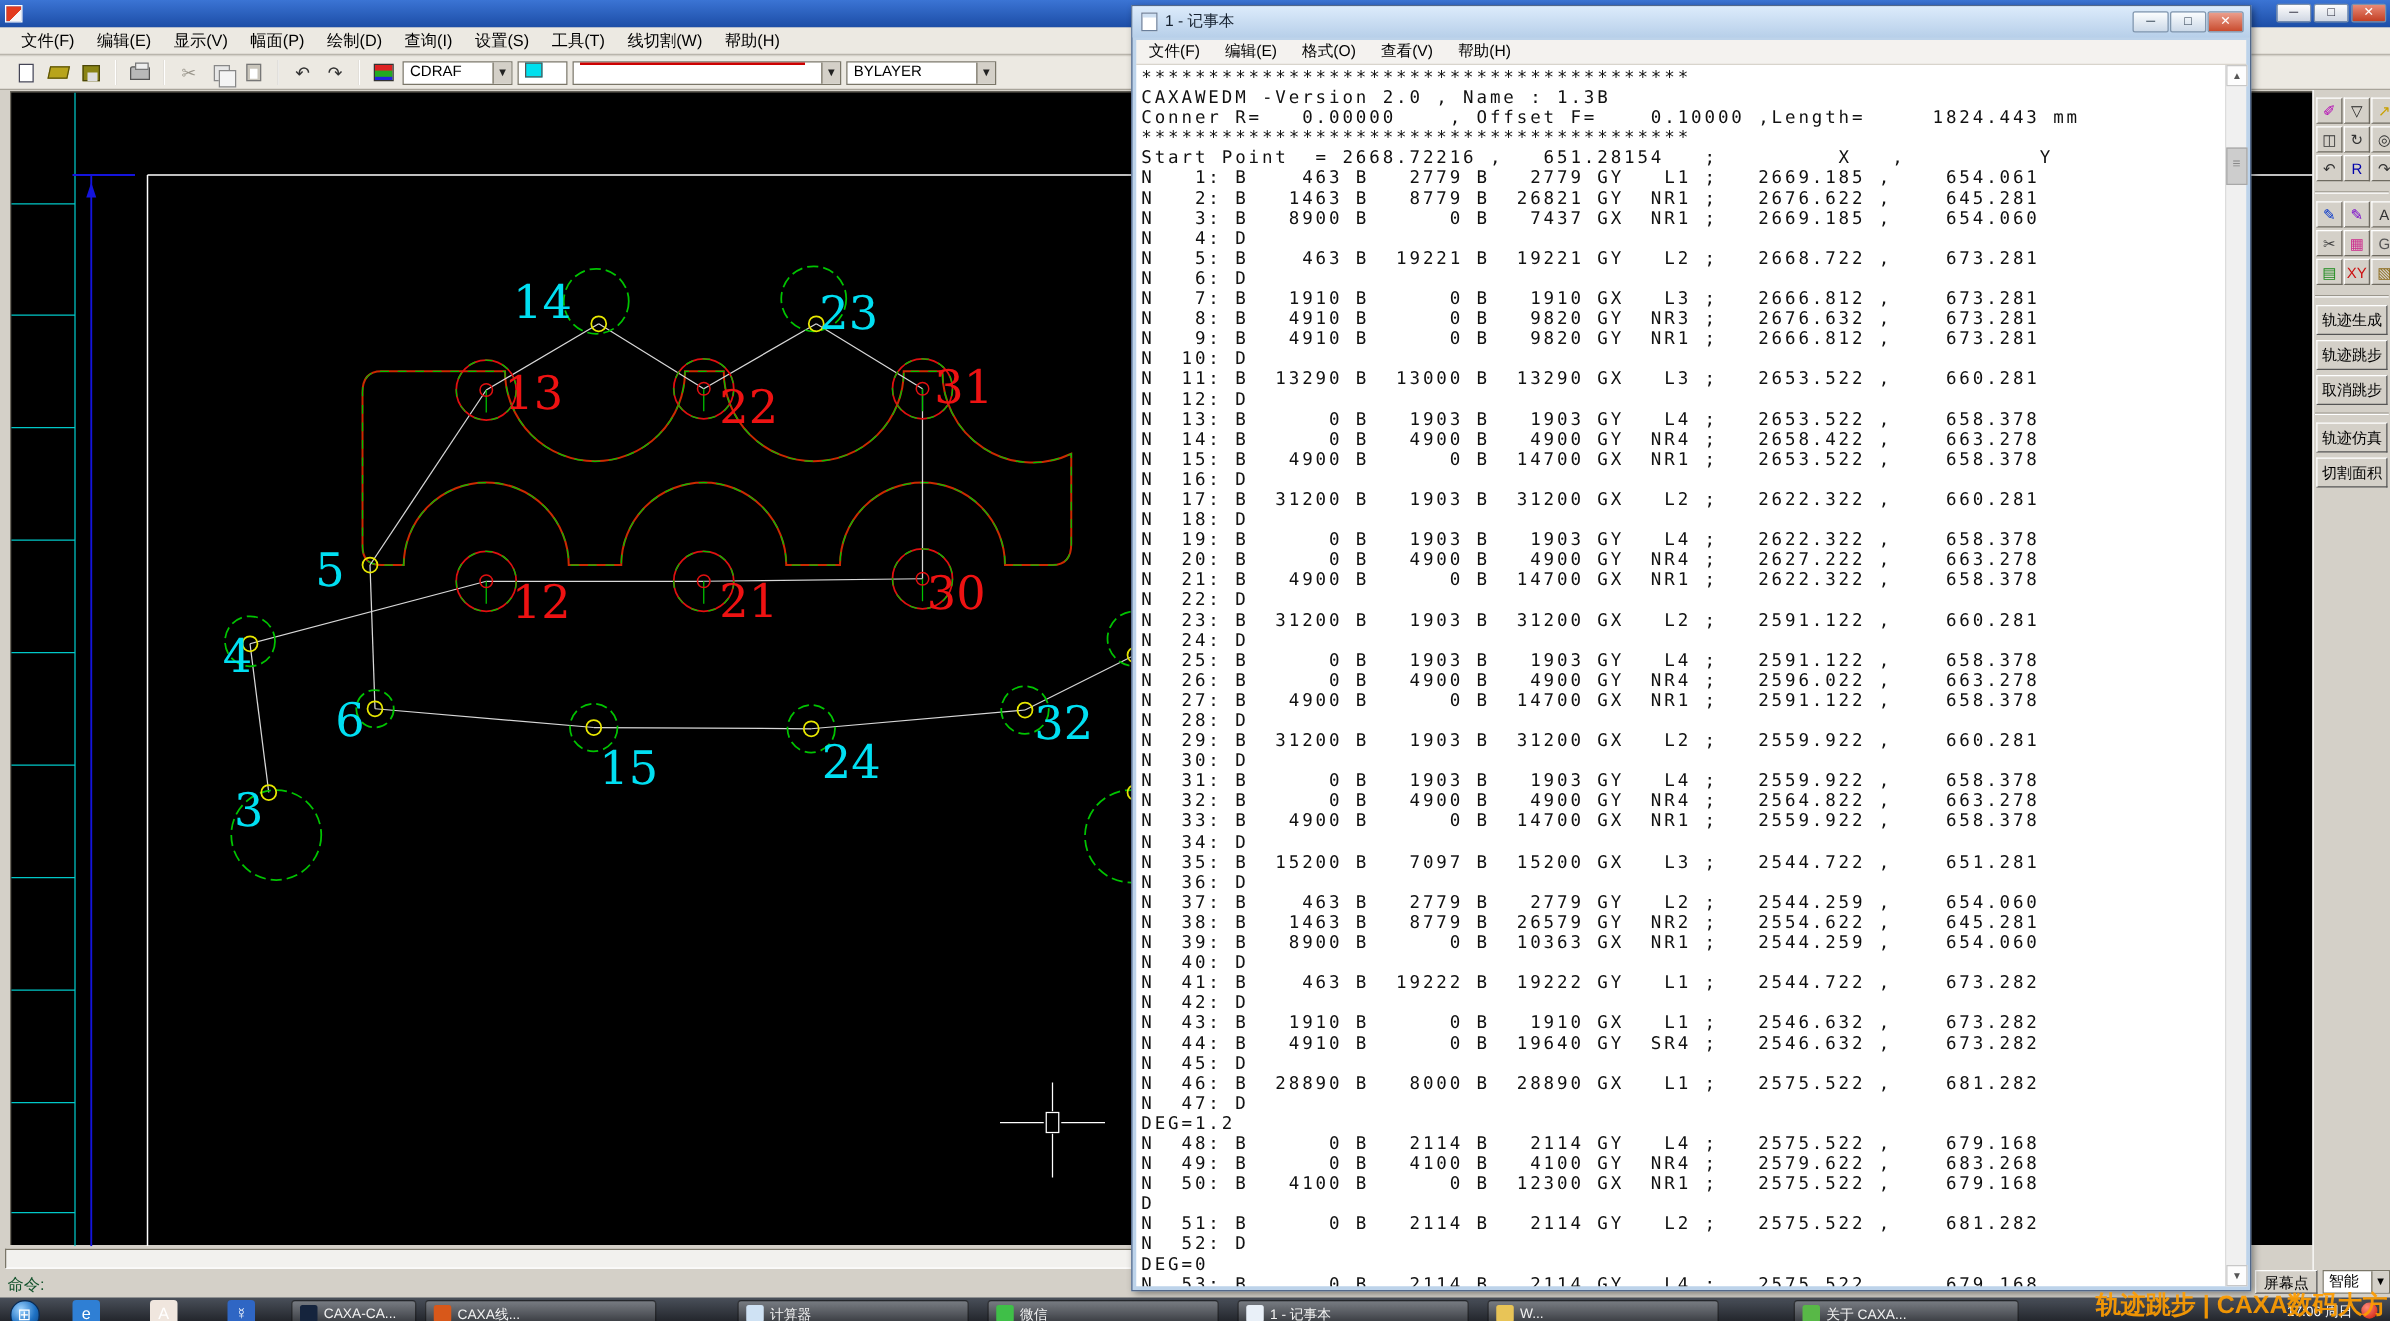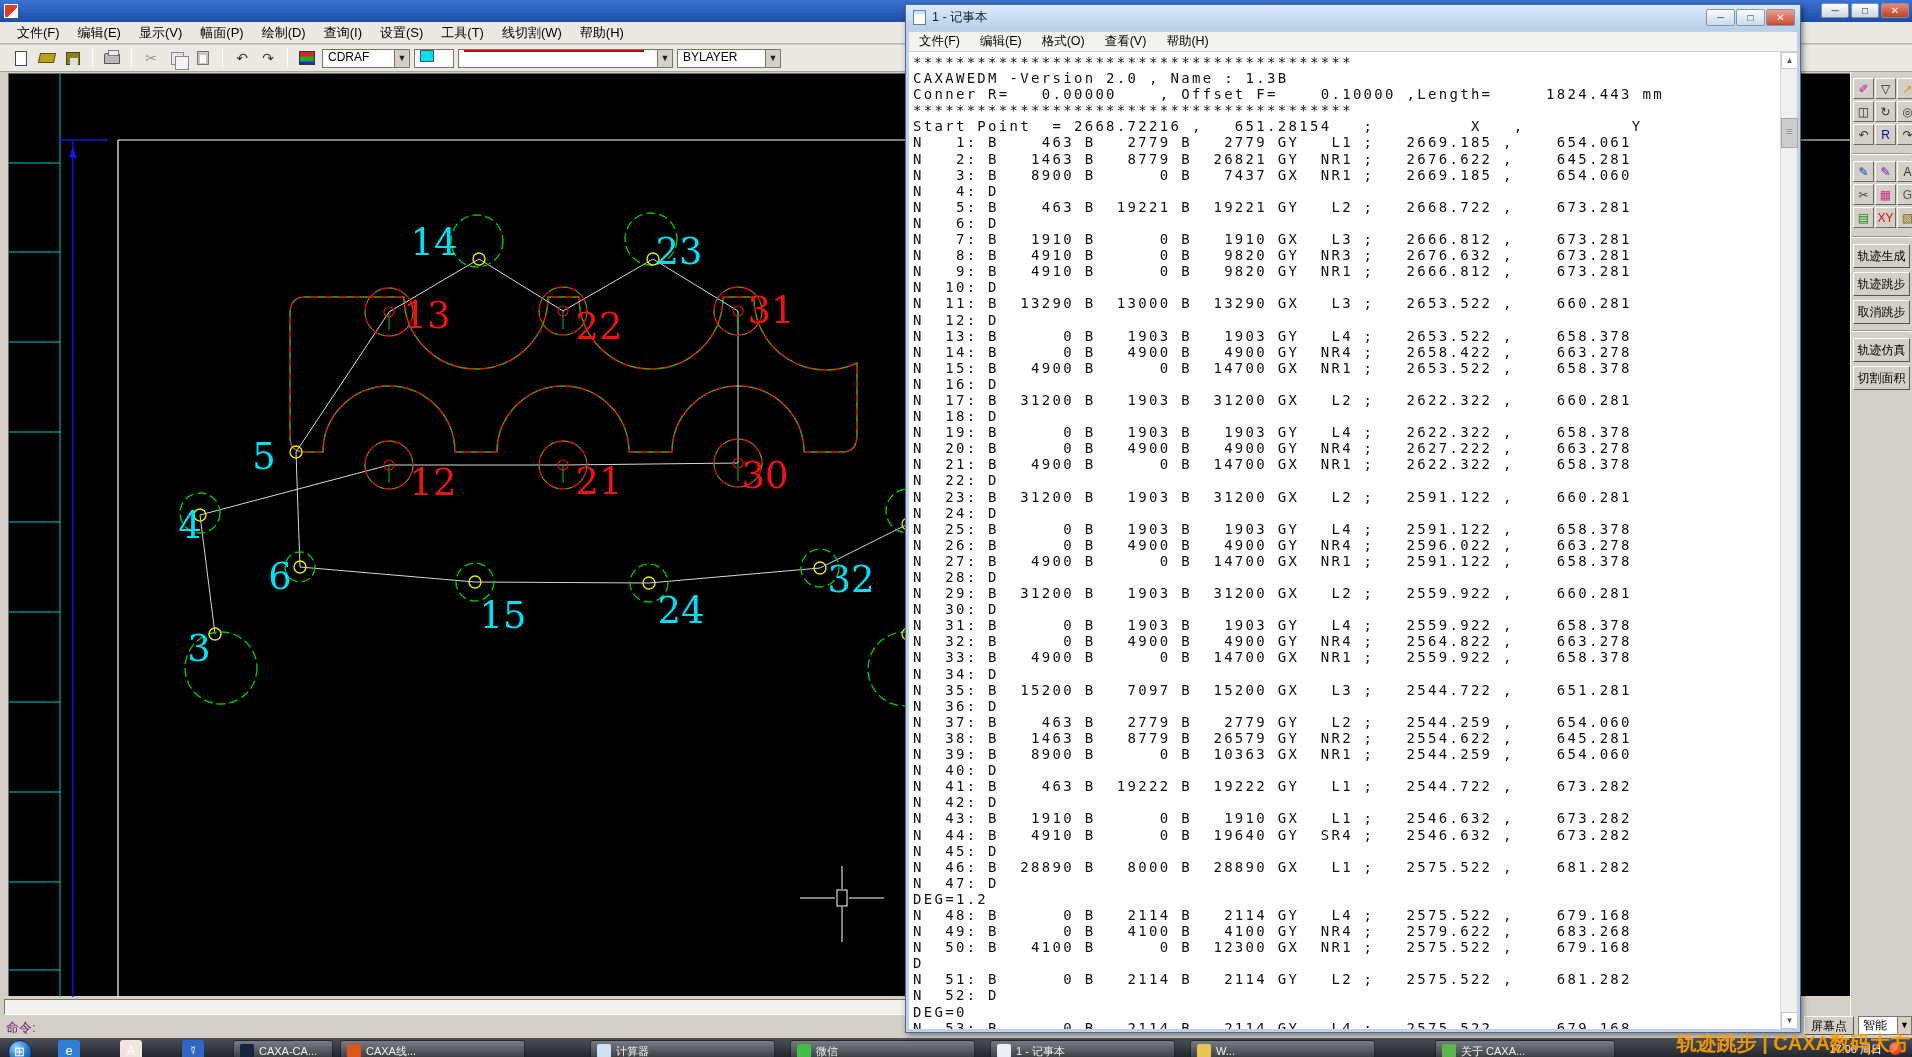--- a/index.html
+++ b/index.html
@@ -58,21 +58,21 @@
   .rp-ibtn{ width:21px; height:21px; margin:0 1px 2px 0; background:#d4d0c8;
     border:1px solid; border-color:#fff #6e6a60 #6e6a60 #fff; font-size:12px;
     display:flex; align-items:center; justify-content:center; }
   .rp-sep{ height:2px; border-top:1px solid #9a968c; border-bottom:1px solid #fff; margin:6px 1px; }
   .rp-btn{ width:57px; height:24px; margin:4px 0 0 2px; background:#d4d0c8;
     border:1px solid; border-color:#fff #555 #555 #fff; font-size:12px; text-align:center; line-height:22px; }
 
   
   .status-field{ position:absolute; left:4px; top:999px; width:940px; height:16px; background:#f2f1ee;
     border:1px solid; border-color:#7a7668 #fff #fff #7a7668; }
-  .cmdline{ position:absolute; left:6px; top:1019px; font-size:13px; color:#701a75; }
+  .cmdline{ position:absolute; left:6px; top:1019px; font-size:13px; color:#14532d; }
   .sp-btn{ position:absolute; left:1804px; top:1016px; width:50px; height:19px; font-size:12px;
     text-align:center; line-height:18px; background:#d4d0c8; border:1px solid; border-color:#fff #555 #555 #fff;}
   .smart-combo{ position:absolute; left:1858px; top:1016px; width:54px; height:19px; background:#fff;
     border:1px solid #7a7668; font-size:12px; display:flex; align-items:center; padding-left:4px;}
   .smart-combo .dd{ margin-left:auto; width:14px; height:17px; background:#d4d0c8; border-left:1px solid #7a7668;
     font-size:9px; line-height:16px; text-align:center;}
 
   
   .taskbar{ position:absolute; left:0; top:1038px; width:1912px; height:19px;
     background:linear-gradient(#4a505a,#23262c); display:flex; align-items:flex-start; }
@@ -183,21 +183,21 @@
       <span>CDRAF</span>
       <span class="dd">▼</span>
     </div>
     <div class="combo swatchbox">
       <span class="sw" id="color-swatch" style="background: rgb(0, 224, 238);"></span>
     </div>
     <div class="combo" style="width:215px">
       <span class="redline" id="linetype-line" style="background: rgb(204, 0, 0);"></span>
       <span class="dd">▼</span>
     </div>
-    <div class="combo" style="width:104px">
+    <div class="combo" style="width:120px">
       <span>BYLAYER</span>
       <span class="dd">▼</span>
     </div>
   </div>
 
   <div class="canvas">
     <svg id="cad-svg" width="1842" height="923" viewBox="0 0 1842 923">
         <line x1="51" y1="0" x2="51" y2="923" stroke="#00c8c8" stroke-width="1"></line>
         <line x1="0" y1="89" x2="51" y2="89" stroke="#00c8c8" stroke-width="1"></line>
         <line x1="0" y1="178" x2="51" y2="178" stroke="#00c8c8" stroke-width="1"></line>

